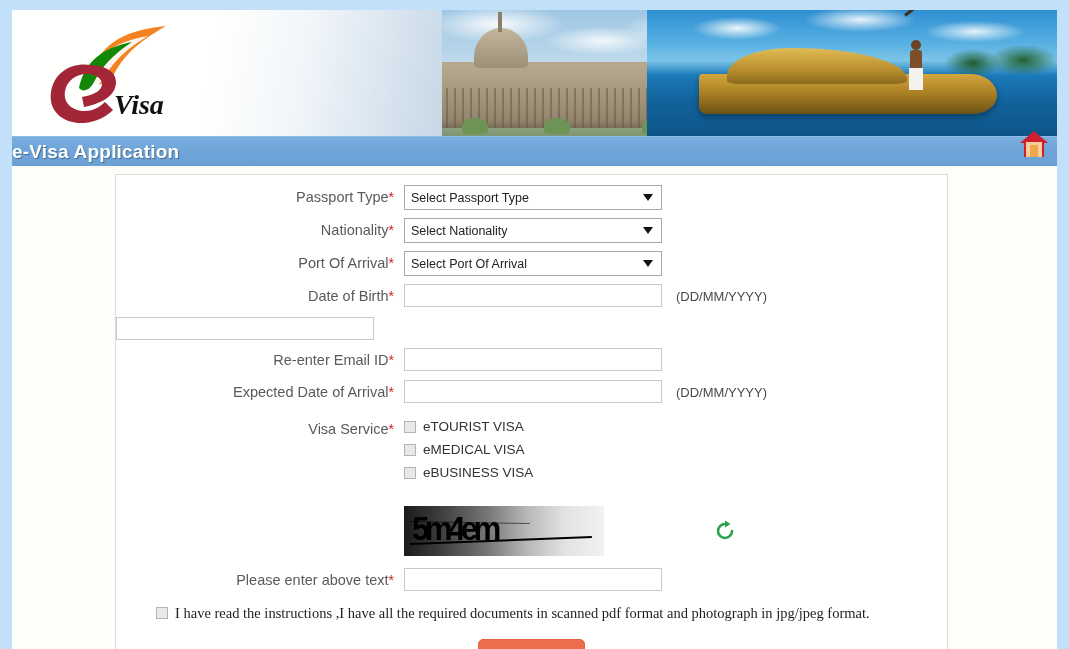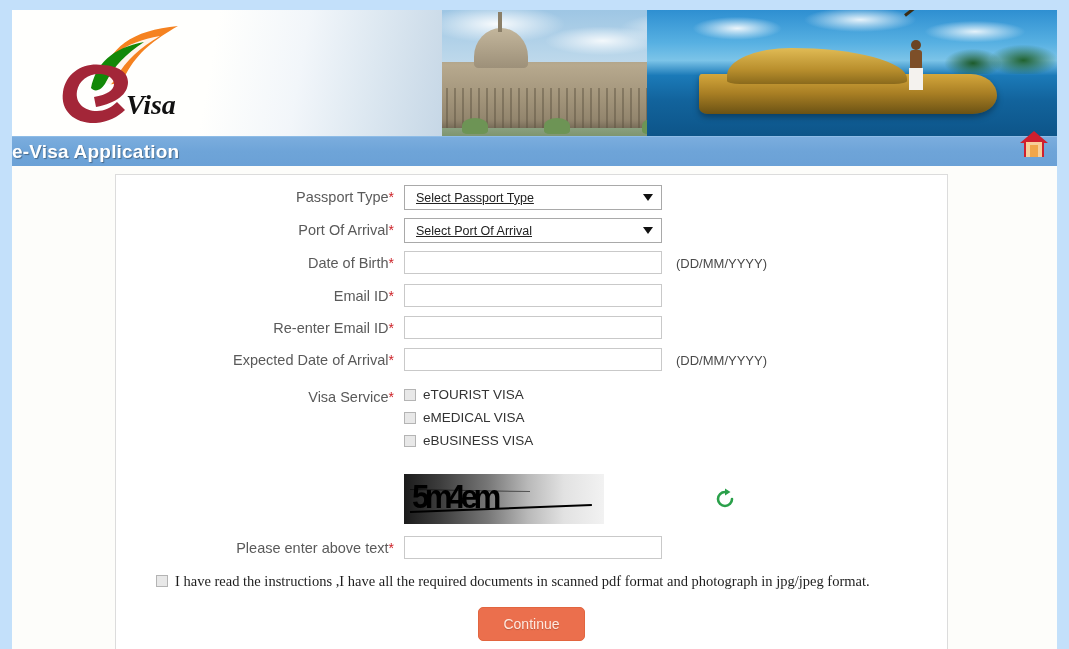--- a/index.html
+++ b/index.html
@@ -135,21 +135,21 @@
   .boatman .head{ position:absolute; left:2px; top:0; width:10px; height:10px; border-radius:50%; background:#6b4423; }
   .boatman .torso{ position:absolute; left:1px; top:10px; width:12px; height:20px; background:#7d4f28; border-radius:3px; }
   .boatman .dhoti{ position:absolute; left:0; top:28px; width:14px; height:22px; background:#f4f2ee; }
   .pole{
     position:absolute; left:258px; top:4px; width:78px; height:3px;
     background:#3b2d16; transform: rotate(-38deg); transform-origin: left center;
   }
 
   
   .logo {
-    position: absolute; left: 34px; top: 8px;
+    position: absolute; left: 22px; top: 8px;
     width: 160px; height: 112px;
     z-index: 6;
   }
 
   
   .titlebar {
     position: relative;
     height: 30px;
     background: linear-gradient(180deg,#7badde 0%, #6ea4d8 50%, #6ba1d6 100%);
     border-top: 1px solid #8ebce6;
@@ -200,24 +200,23 @@
   .star { color: #cc2127; font-size: 14px; }
   .fctrl { position: relative; }
 
   select.sel {
     width: 258px; height: 25px;
     font-size: 12.5px;
     color: #222;
     font-family: "Liberation Sans", sans-serif;
     border: 1px solid #a9a9a9;
     background: #fff;
-    padding-left: 11px;
+    padding-left: 6px;
     -webkit-appearance: none;
     appearance: none;
-    text-decoration: underline;
   }
   .selwrap { position: relative; display: inline-block; }
   .selwrap .arrow {
     position: absolute; right: 9px; top: 9px;
     width: 0; height: 0;
     border-left: 5px solid transparent;
     border-right: 5px solid transparent;
     border-top: 7px solid #111;
     pointer-events: none;
   }
@@ -389,20 +388,33 @@
           <div class="fctrl">
             <span class="selwrap">
               <select class="sel">
                 <option>Select Passport Type</option>
               </select>
               <span class="arrow"></span>
             </span>
           </div>
         </div>
 
+        <div class="frow">
+          <div class="flabel">
+            <span>Nationality</span><span class="star">*</span>
+          </div>
+          <div class="fctrl">
+            <span class="selwrap">
+              <select class="sel">
+                <option>Select Nationality</option>
+              </select>
+              <span class="arrow"></span>
+            </span>
+          </div>
+        </div>
 
         <div class="frow">
           <div class="flabel">
             <span>Port Of Arrival</span><span class="star">*</span>
           </div>
           <div class="fctrl">
             <span class="selwrap">
               <select class="sel">
                 <option>Select Port Of Arrival</option>
               </select>
@@ -415,23 +427,20 @@
           <div class="flabel">
             <span>Date of Birth</span><span class="star">*</span>
           </div>
           <div class="fctrl">
             <input class="txt" type="text" value="" style="">
           </div>
           <div class="hint">(DD/MM/YYYY)</div>
         </div>
 
         <div class="frow">
-          <div class="flabel">
-            <span>Email ID</span><span class="star">*</span>
-          </div>
           <div class="fctrl">
             <input class="txt" type="text" value="" style="">
           </div>
         </div>
 
         <div class="frow">
           <div class="flabel">
             <span>Re-enter Email ID</span><span class="star">*</span>
           </div>
           <div class="fctrl">

